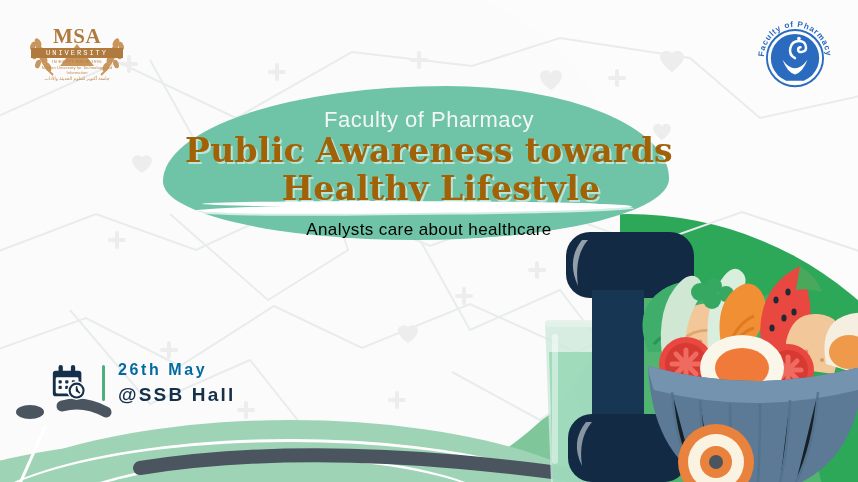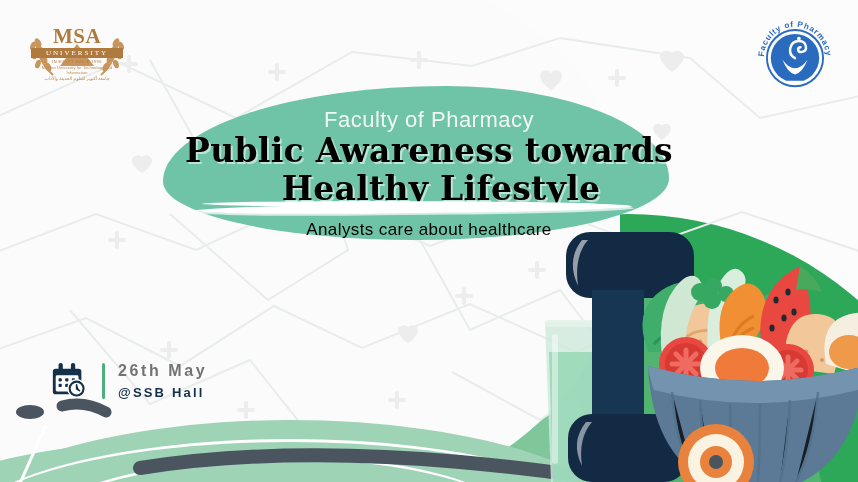--- a/index.html
+++ b/index.html
@@ -112,21 +112,21 @@
     color:#f2f6f4;
     font-family:"Liberation Sans",sans-serif;
   }
   .headline{
     position:absolute;left:0;right:0;top:132px;
     text-align:center;
     font-family:"DejaVu Serif",serif;
     font-weight:bold;
     font-size:33px;
     line-height:38px;
-    color:#000000;
+    color:#a16207;
     letter-spacing:.3px;
     text-shadow:2px 2px 0 rgba(255,255,255,.55);
   }
   .headline .l2{display:block;margin-left:24px;}
   .brush{
     position:absolute;
     left:196px;top:204px;
     width:436px;height:9px;
     background:#ffffff;
     border-radius:50%/60%;
@@ -155,21 +155,21 @@
   .msa-main{
     font-family:Liberation Serif, serif;
     font-weight:bold;font-size:21px;
     color:#B07A3E;letter-spacing:.5px;line-height:21px;
     position:relative;z-index:3;
   }
   .msa-univ{
     margin-top:1px;
     background:#B07A3E;color:#fff;
     font-size:7px;letter-spacing:2px;
-    font-family:Liberation Serif, serif;
+    font-family:Liberation Mono, monospace;
     padding:1px 9px;
     position:relative;z-index:3;
   }
   .msa-est{
     font-size:4px;color:#B07A3E;letter-spacing:.4px;margin-top:1px;
     position:relative;z-index:3;
   }
   .msa-sub1{font-size:4px;color:#C08A4E;margin-top:1px;letter-spacing:.1px;position:relative;z-index:3;}
   .msa-sub2{font-size:4.5px;color:#C08A4E;margin-top:1px;direction:rtl;position:relative;z-index:3;}
   .msa-tri{
@@ -190,26 +190,26 @@
   .datebar{
     position:absolute;left:50px;top:362px;
     display:flex;align-items:center;
   }
   .cal-icon{width:38px;height:38px;flex:0 0 38px;}
   .v-rule{
     width:3px;height:36px;background:#4CAF7D;margin:0 13px 0 14px;border-radius:2px;
   }
   .dv-text{line-height:1;}
   .dv-date{
-    font-size:16px;font-weight:bold;color:#737373;letter-spacing:2.6px;
+    font-size:16px;font-weight:bold;color:#0369a1;letter-spacing:2.6px;
     font-family:"Liberation Sans",sans-serif;
   }
   .dv-place{
     margin-top:7px;
-    font-size:13px;font-weight:bold;color:#14304a;letter-spacing:2.2px;
+    font-size:19px;font-weight:bold;color:#14304a;letter-spacing:2.2px;
   }
 
   
   .illus{position:absolute;left:0;top:0;width:858px;height:482px;}
 </style>
 </head>
 <body>
 
 <div id="poster">
 

